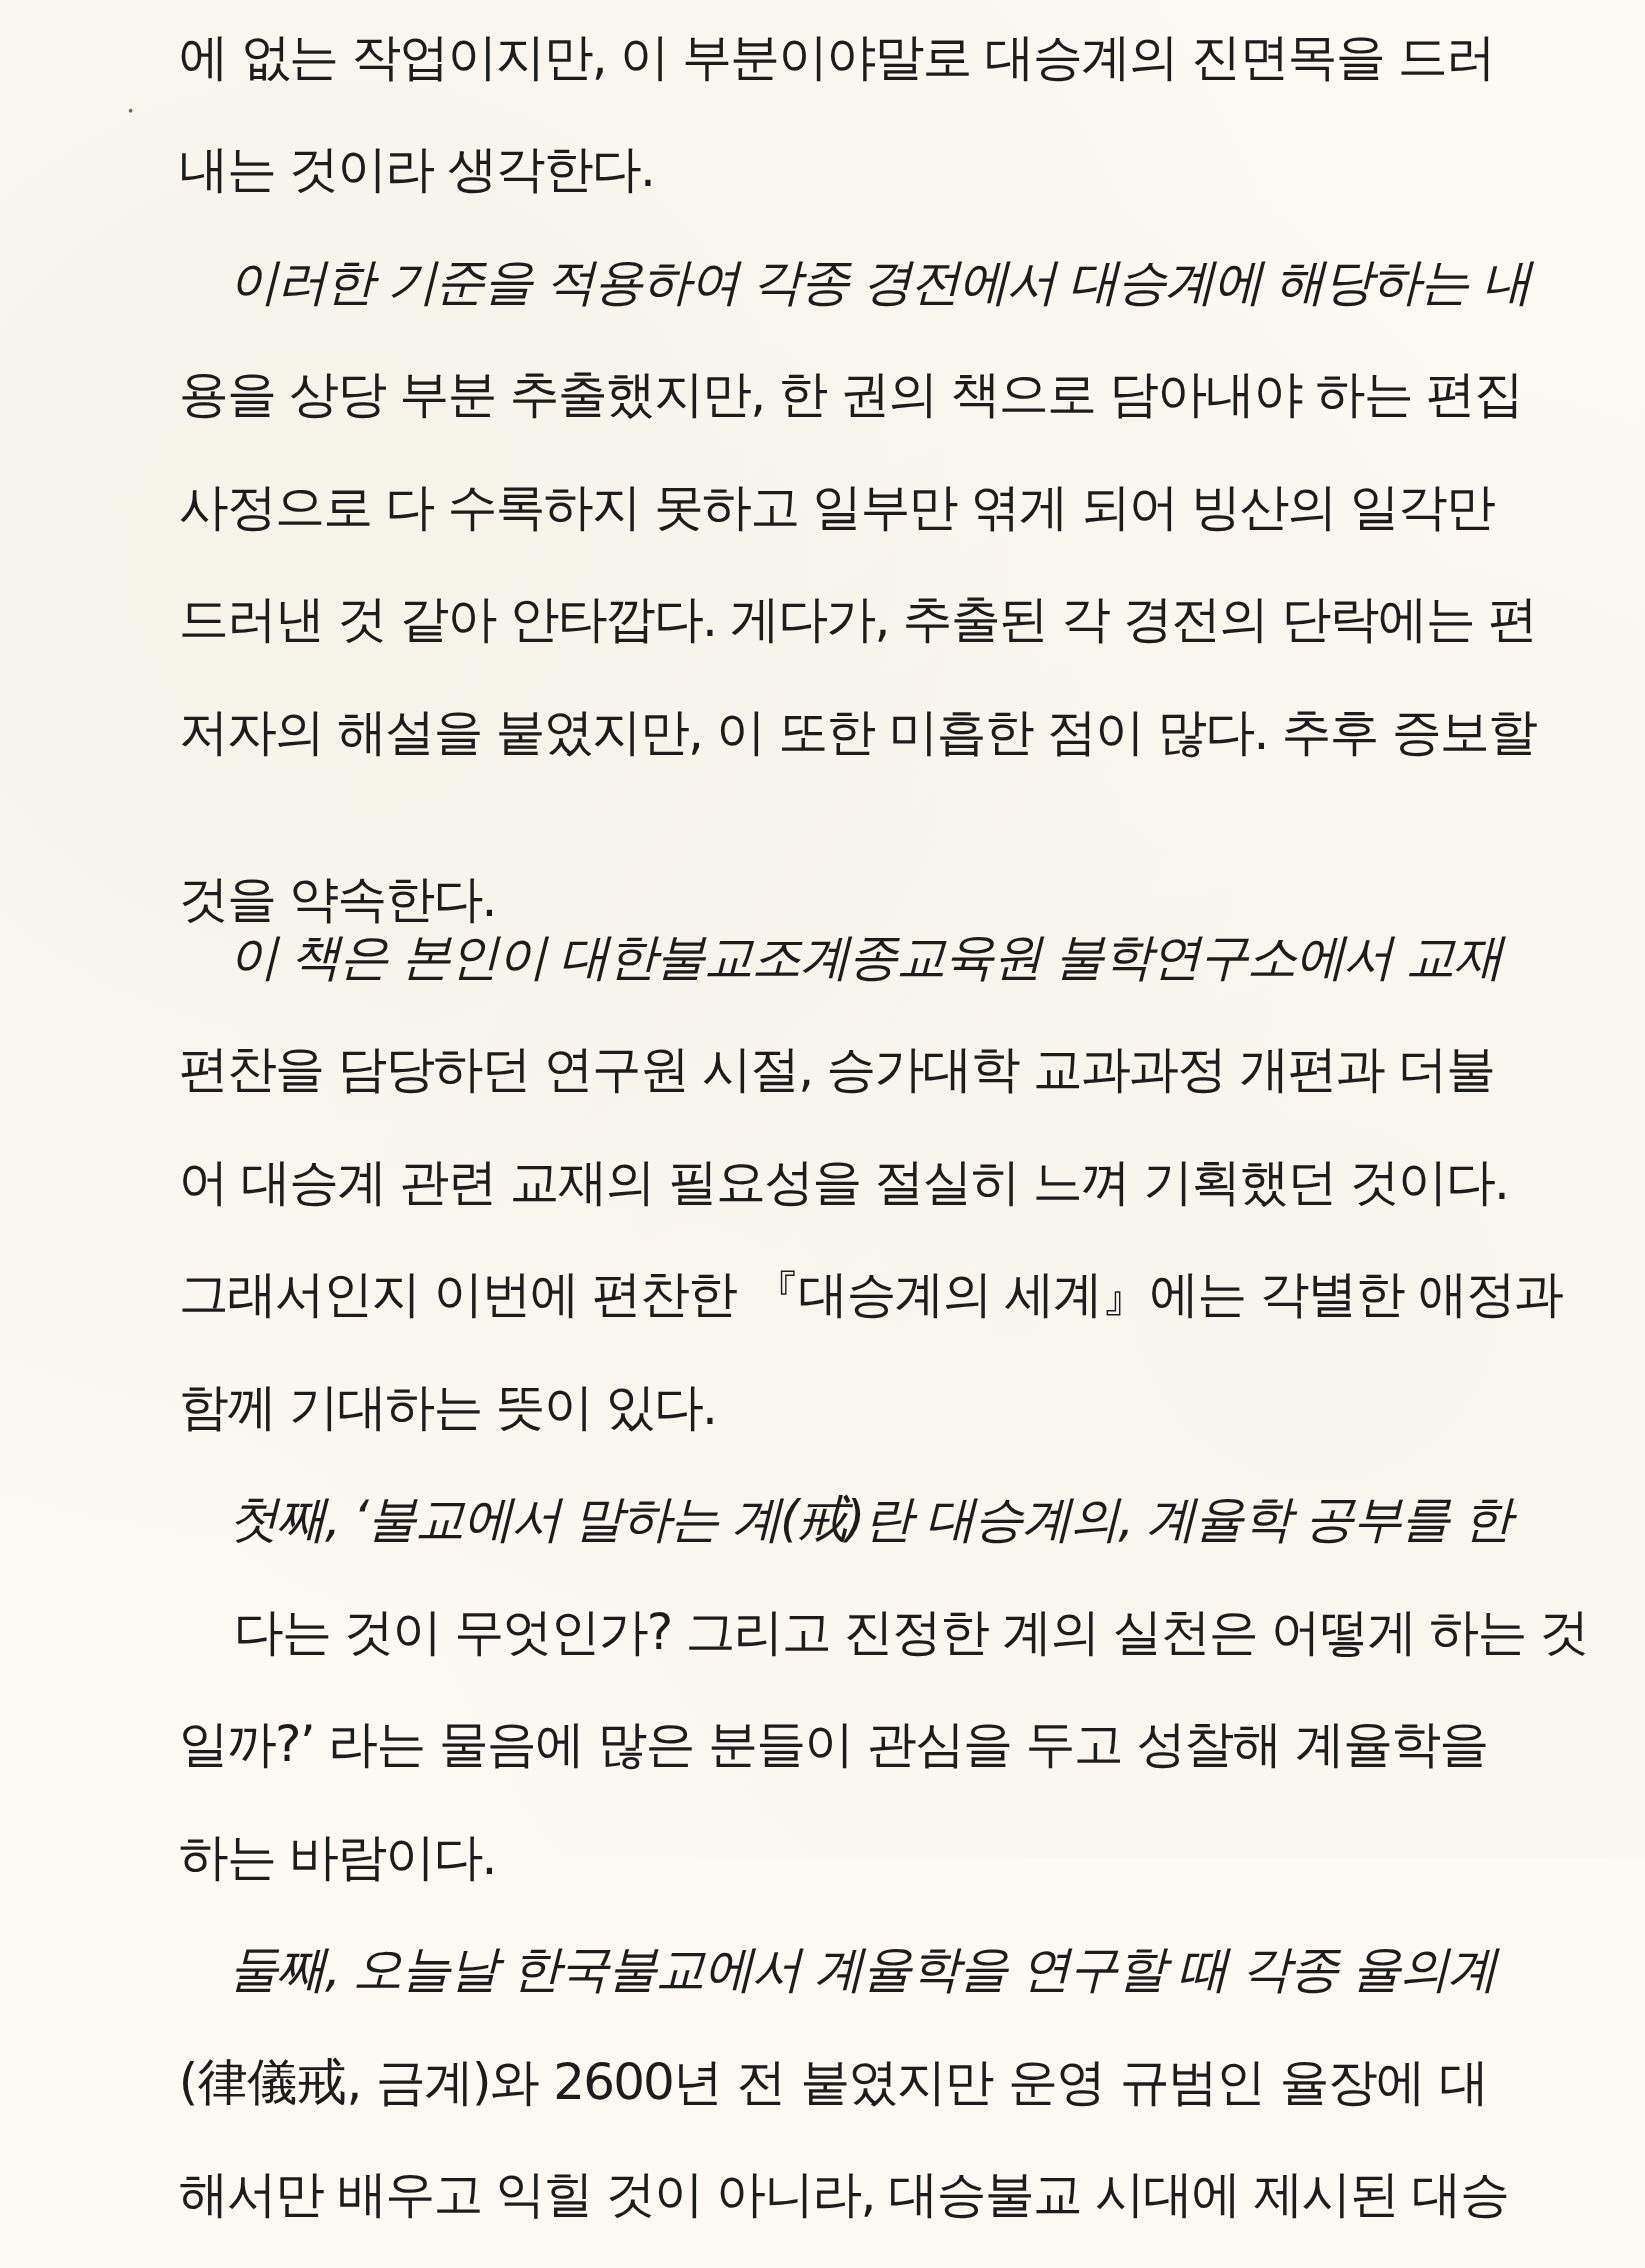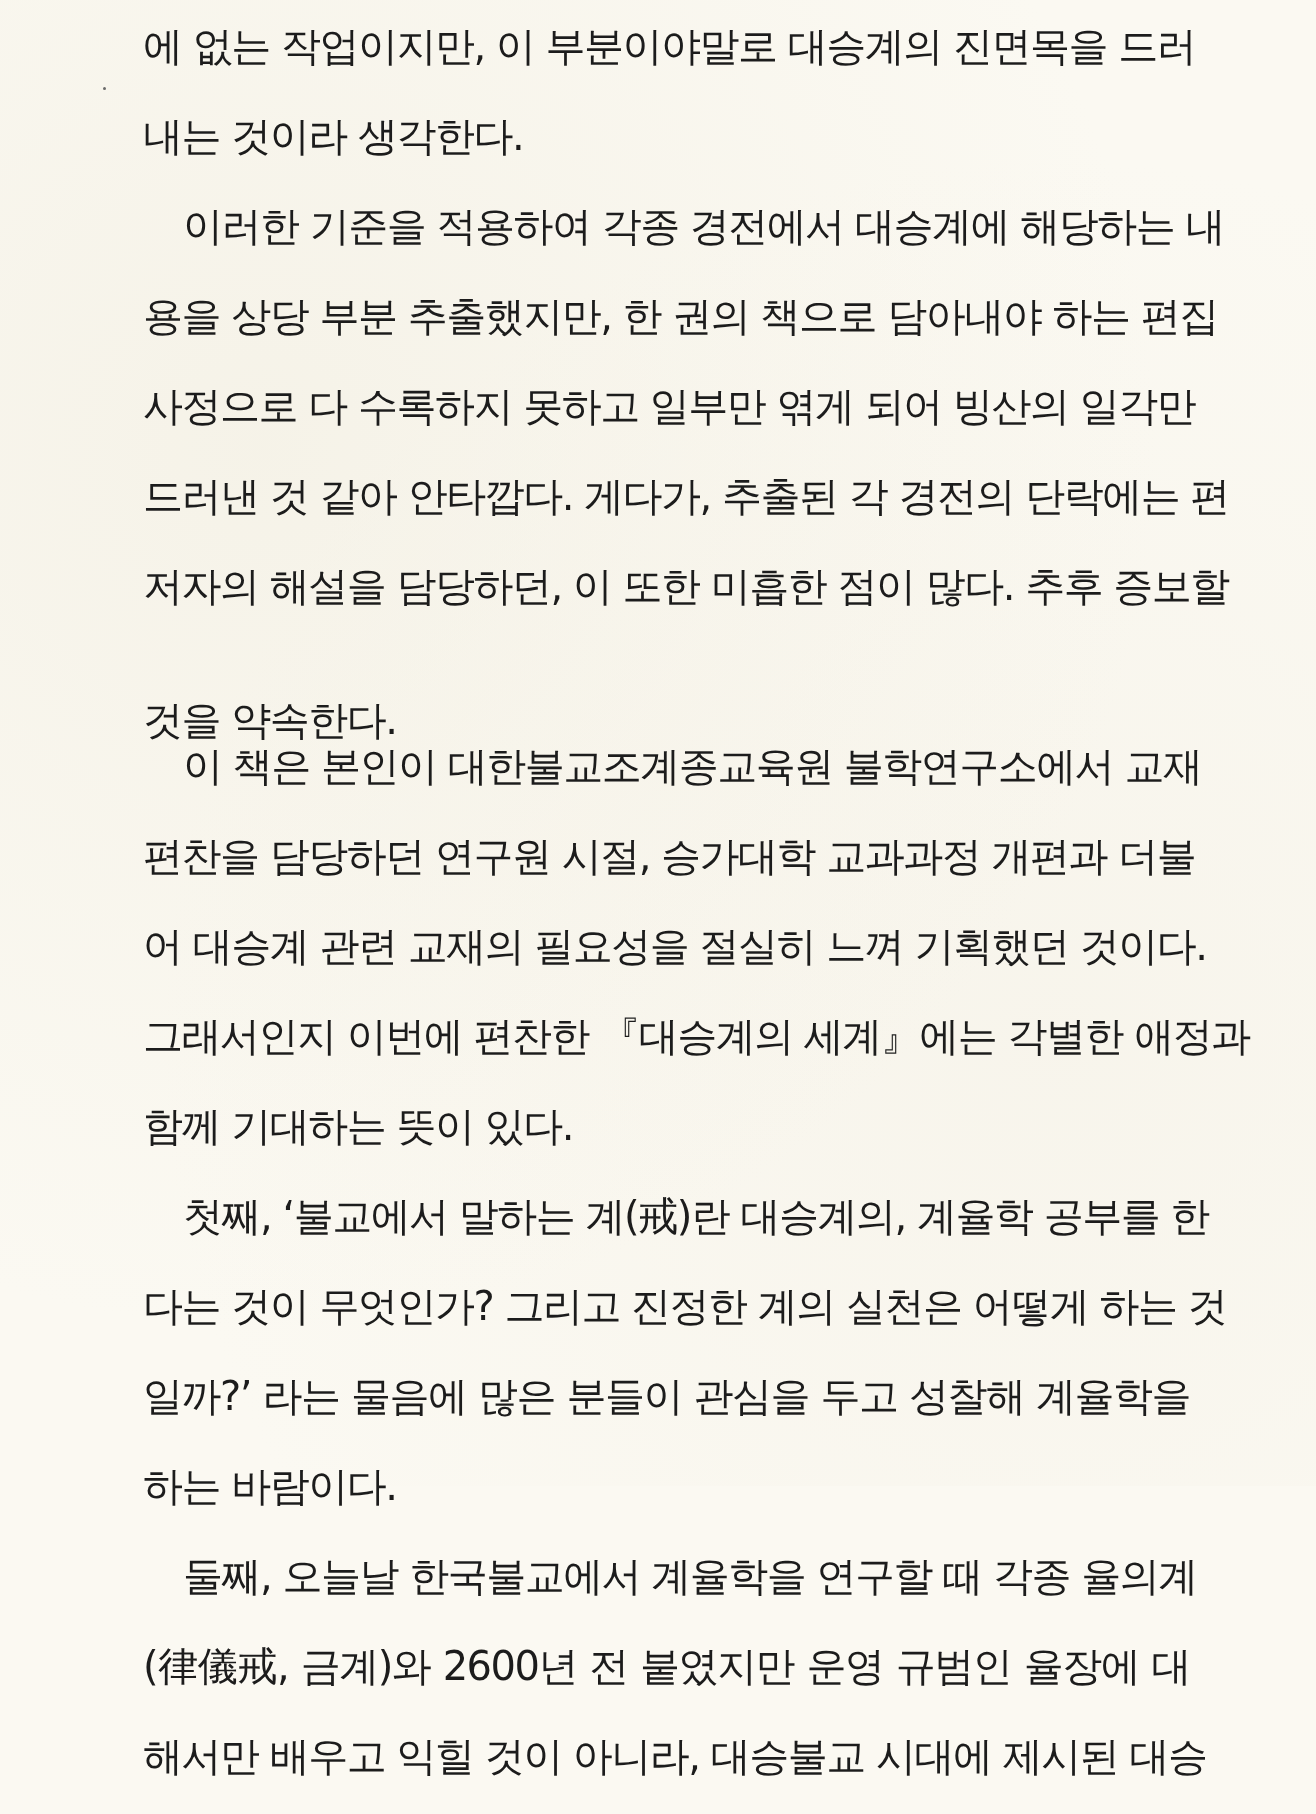--- a/index.html
+++ b/index.html
@@ -52,48 +52,49 @@
       font-weight: 400;
     }
     .line.justify {
       width: 1047px;
       text-align: justify;
       text-align-last: justify;
     }
     .line.indent {
       left: 40px;
       width: 1007px;
+      font-style: italic;
     }
   </style>
 </head>
 <body>
 
 <div class="page">
   <div class="stray-dot"></div>
 
   <div class="text-block">
 
     <div class="line justify" style="top:16px;">에 없는 작업이지만, 이 부분이야말로 대승계의 진면목을 드러</div>
     <div class="line" style="top:106px;">내는 것이라 생각한다.</div>
 
     <div class="line justify indent" style="top:196px;">이러한 기준을 적용하여 각종 경전에서 대승계에 해당하는 내</div>
     <div class="line justify" style="top:286px;">용을 상당 부분 추출했지만, 한 권의 책으로 담아내야 하는 편집</div>
     <div class="line justify" style="top:376px;">사정으로 다 수록하지 못하고 일부만 엮게 되어 빙산의 일각만</div>
     <div class="line justify" style="top:466px;">드러낸 것 같아 안타깝다. 게다가, 추출된 각 경전의 단락에는 편</div>
-    <div class="line justify" style="top:556px;">저자의 해설을 담당하던, 이 또한 미흡한 점이 많다. 추후 증보할</div>
+    <div class="line justify" style="top:556px;">저자의 해설을 붙였지만, 이 또한 미흡한 점이 많다. 추후 증보할</div>
     <div class="line" style="top:646px;margin-top:44px;">것을 약속한다.</div>
 
     <div class="line justify indent" style="top:736px;">이 책은 본인이 대한불교조계종교육원 불학연구소에서 교재</div>
     <div class="line justify" style="top:826px;">편찬을 담당하던 연구원 시절, 승가대학 교과과정 개편과 더불</div>
     <div class="line justify" style="top:916px;">어 대승계 관련 교재의 필요성을 절실히 느껴 기획했던 것이다.</div>
     <div class="line justify" style="top:1006px;">그래서인지 이번에 편찬한 『대승계의 세계』에는 각별한 애정과</div>
     <div class="line" style="top:1096px;">함께 기대하는 뜻이 있다.</div>
 
     <div class="line justify indent" style="top:1186px;">첫째, ‘불교에서 말하는 계(戒)란 대승계의, 계율학 공부를 한</div>
-    <div class="line justify" style="top:1276px;">다는 것이 무엇인가? 그리고 진정한 계의 실천은 어떻게 하는 것</div>
+    <div class="line justify" style="top:1276px;margin-left:44px;">다는 것이 무엇인가? 그리고 진정한 계의 실천은 어떻게 하는 것</div>
     <div class="line justify" style="top:1366px;">일까?’ 라는 물음에 많은 분들이 관심을 두고 성찰해 계율학을</div>
     <div class="line" style="top:1456px;">하는 바람이다.</div>
 
     <div class="line justify indent" style="top:1546px;">둘째, 오늘날 한국불교에서 계율학을 연구할 때 각종 율의계</div>
     <div class="line justify" style="top:1636px;">(律儀戒, 금계)와 2600년 전 붙였지만 운영 규범인 율장에 대</div>
     <div class="line justify" style="top:1726px;">해서만 배우고 익힐 것이 아니라, 대승불교 시대에 제시된 대승</div>
   </div>
 </div>
 
 </body></html>

